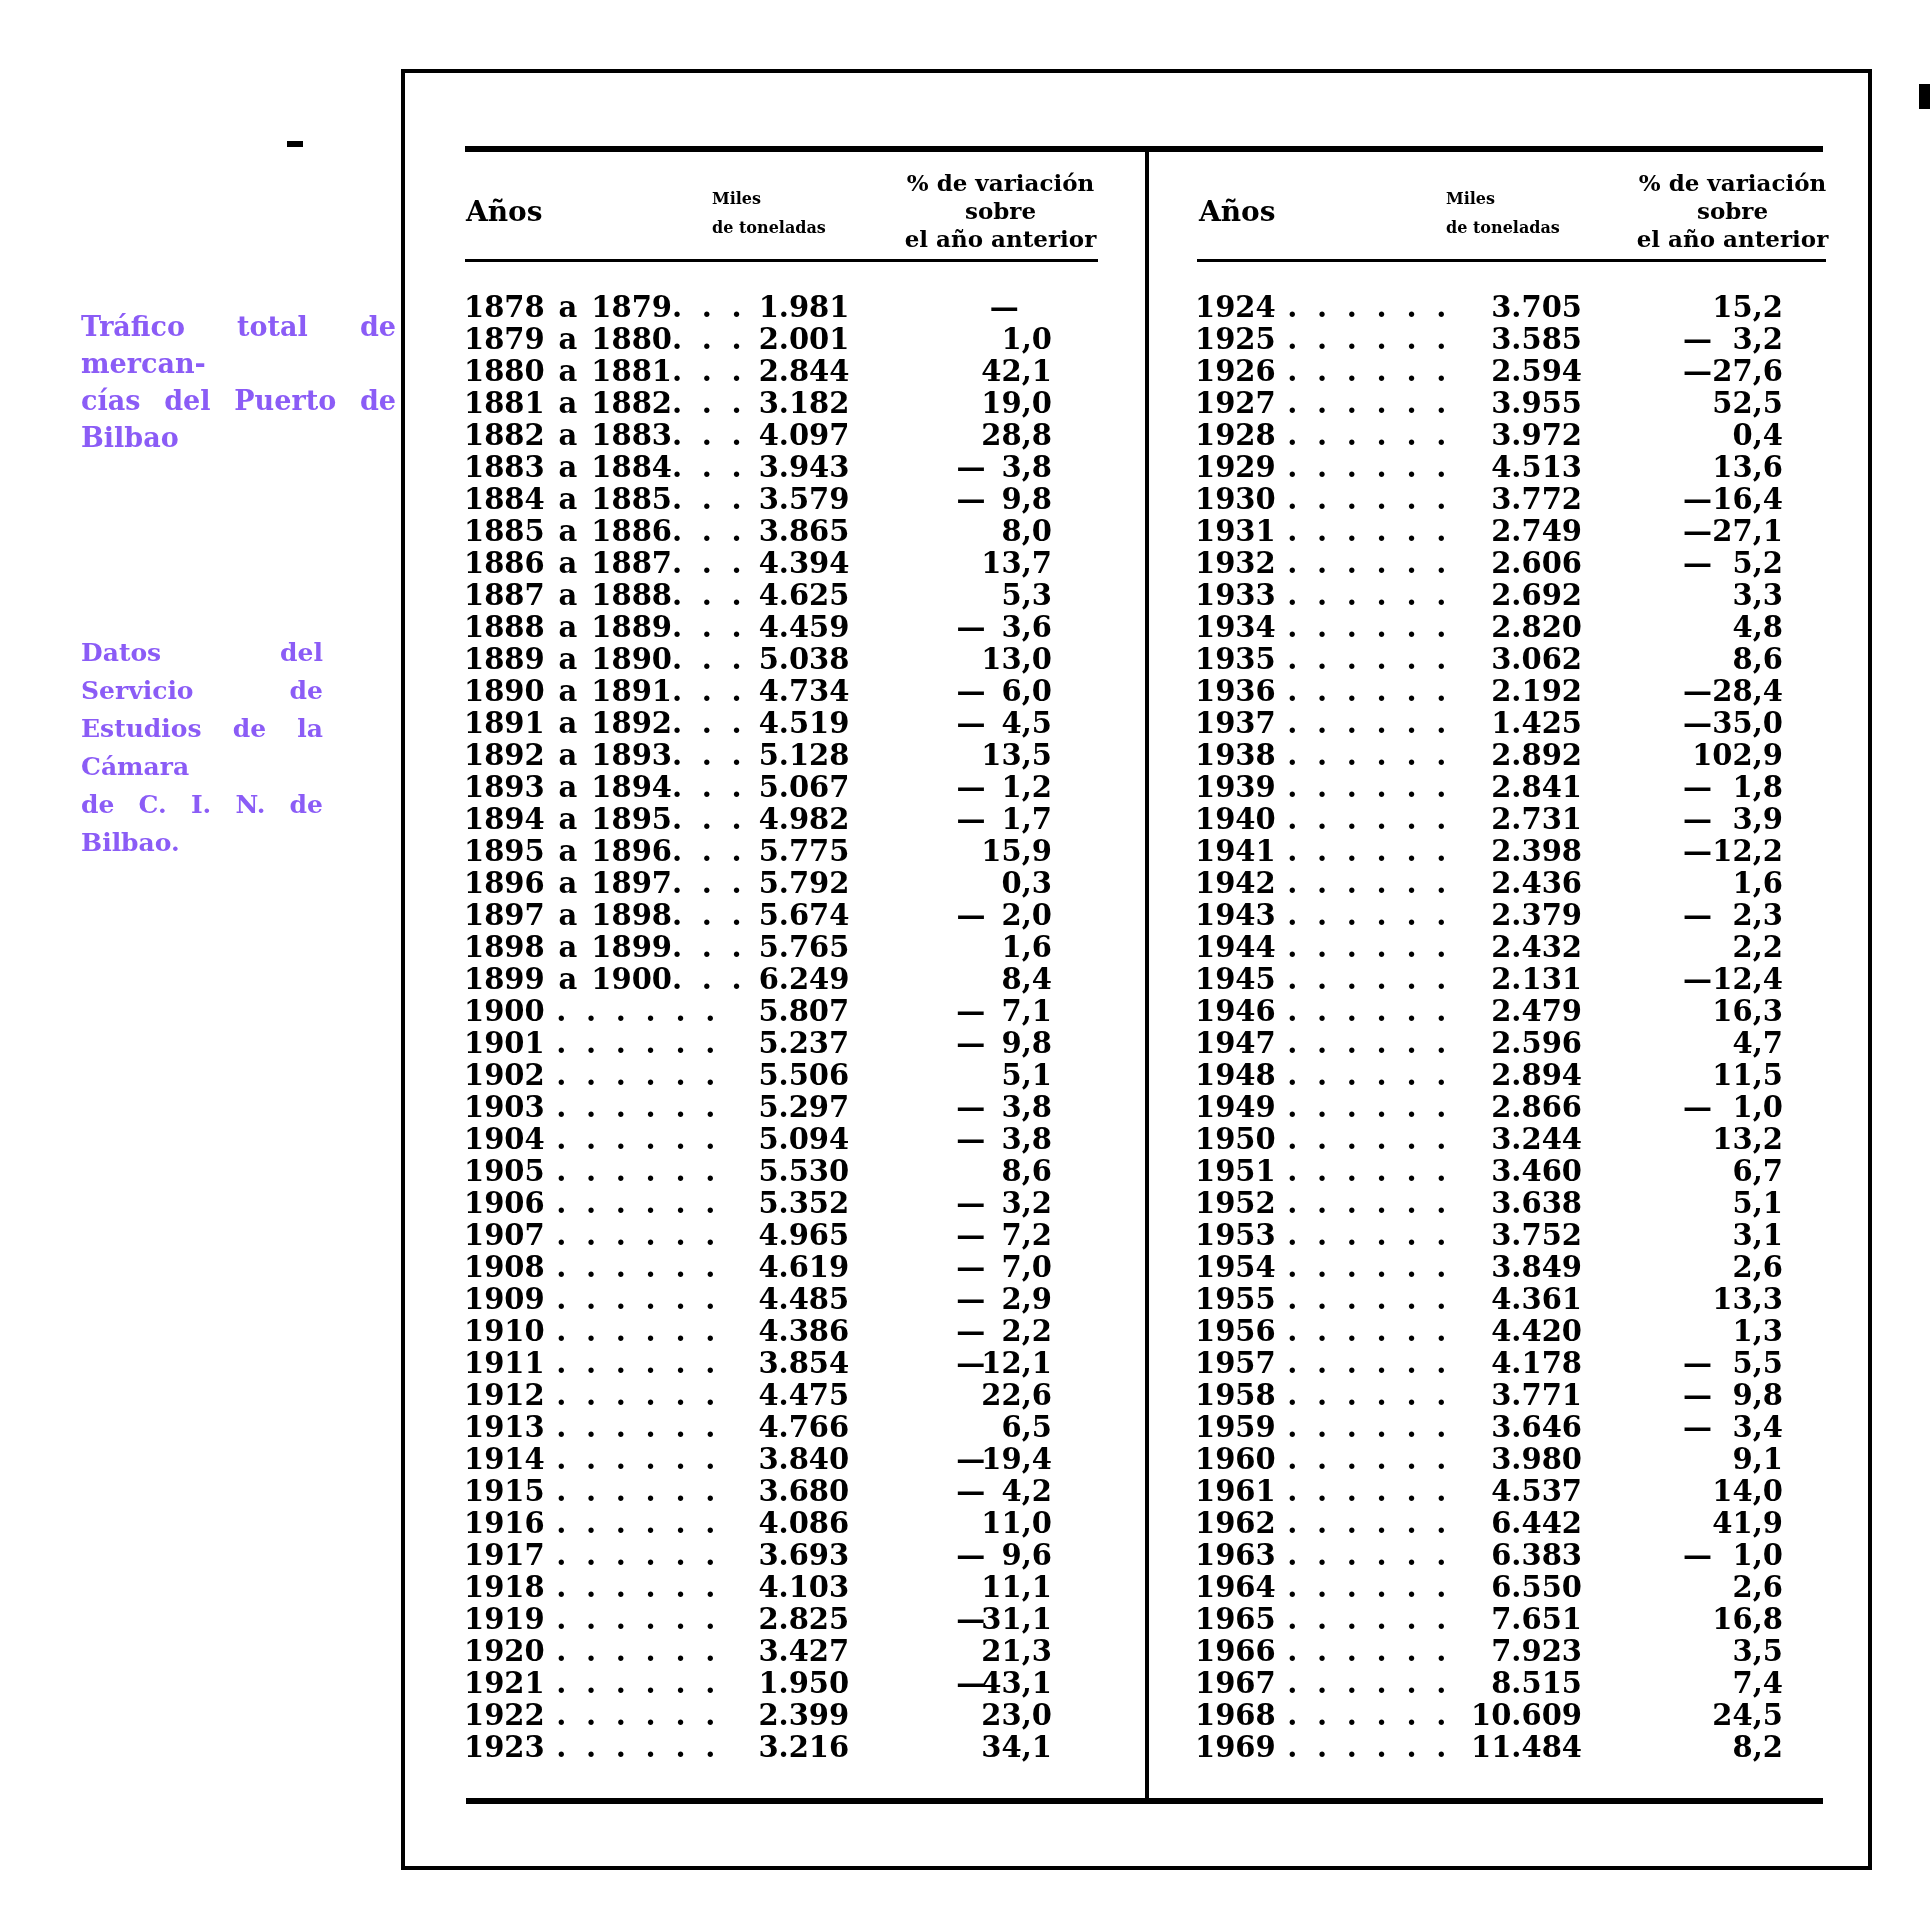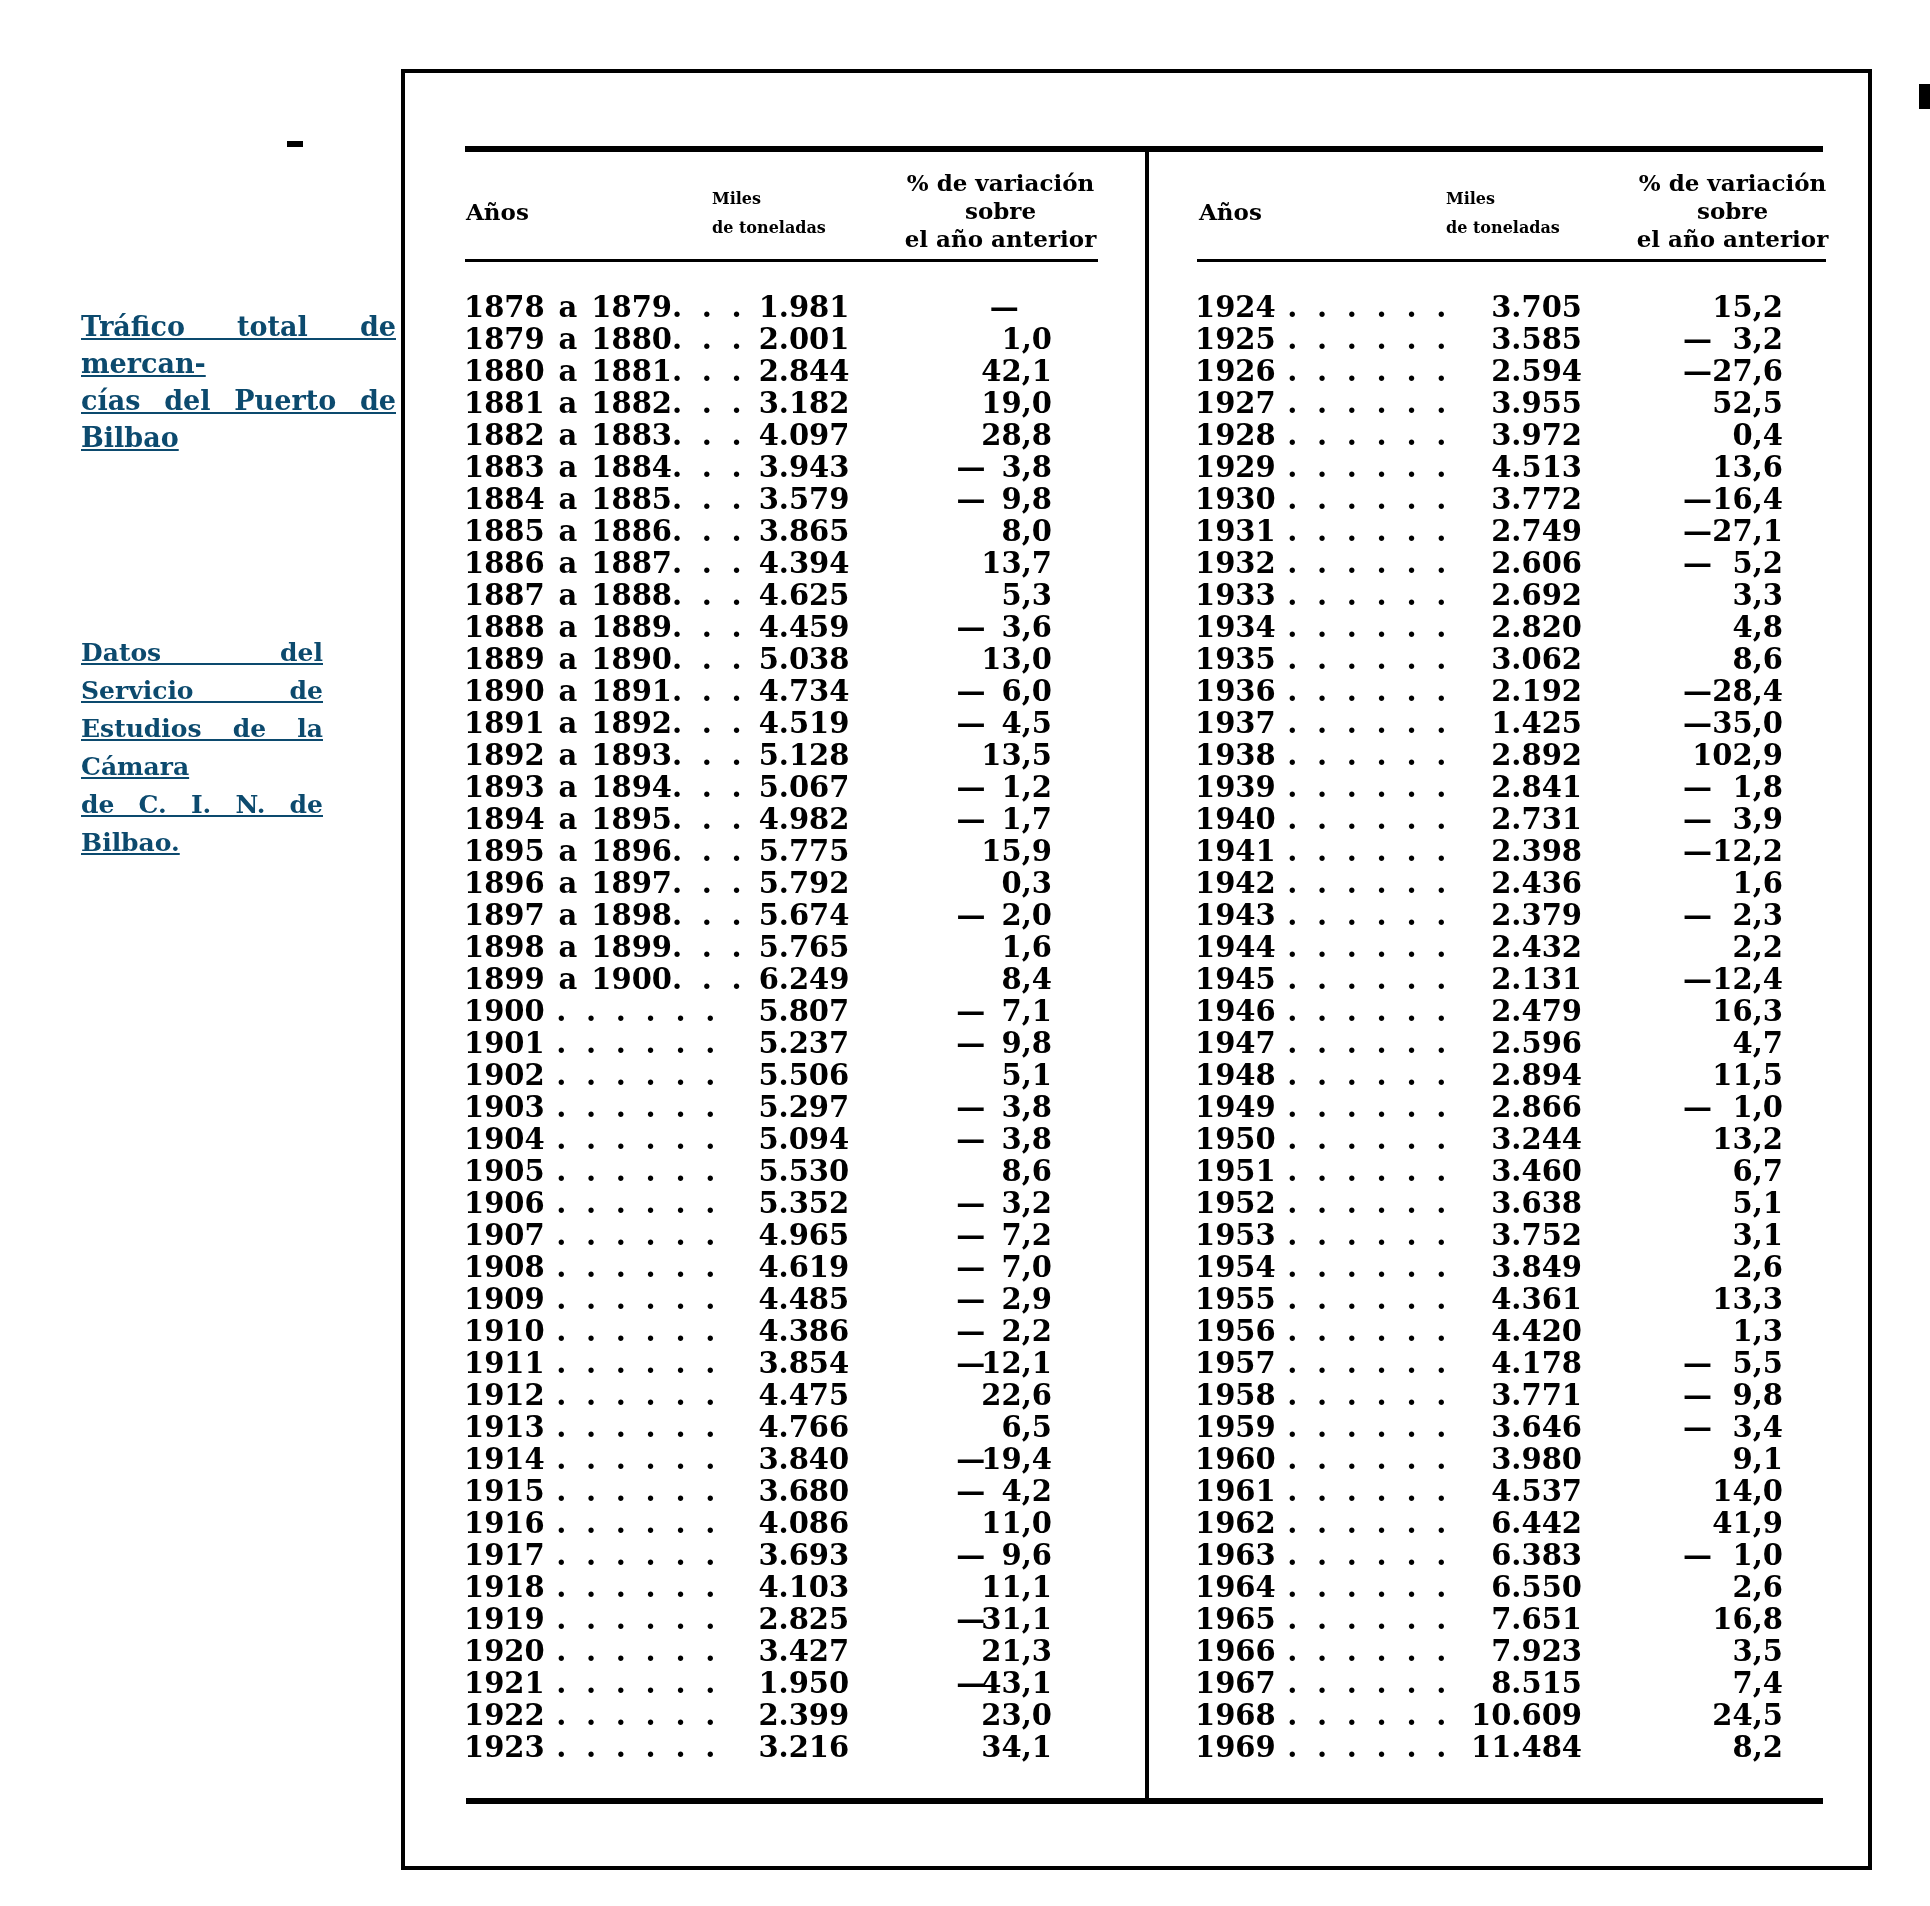--- a/index.html
+++ b/index.html
@@ -1,40 +1,40 @@
 <!DOCTYPE html>
 <html><head>
 <meta charset="utf-8">
 <style>
   html,body{margin:0;padding:0;background:#ffffff;}
   .page{position:relative;width:1931px;height:1907px;background:#ffffff;color:#000;
         font-family:"DejaVu Serif", serif;font-weight:bold;overflow:hidden;}
 
   
-  .note{position:absolute;color:#0c4a6e;text-decoration:underline;}
+  .note{position:absolute;color:#8b5cf6;}
   .note-title{left:81px;top:308px;width:315px;font-size:27px;line-height:37px;}
   .note-source{left:81px;top:634px;width:242px;font-size:25px;line-height:38px;}
   .note .jline{text-align:justify;text-align-last:justify;}
   .note .jline.last{text-align-last:justify;}
 
   
   .frame{position:absolute;left:401px;top:69px;width:1463px;height:1793px;
          border:4.8px solid #000;box-sizing:content-box;background:#fff;}
 
   
   .rule{position:absolute;background:#000;}
   .rule-top{left:465px;top:146px;width:1358px;height:5.7px;}
   .rule-thin-left{left:465px;top:259px;width:633px;height:2.9px;}
   .rule-thin-right{left:1197px;top:259px;width:629px;height:2.9px;}
   .rule-bottom{left:466px;top:1798px;width:1357px;height:5.7px;}
   .divider{left:1145px;top:152px;width:3.8px;height:1646px;}
 
   
   .hdr{position:absolute;color:#000;}
-  .hdr-anos{font-size:23px;line-height:29px;}
+  .hdr-anos{font-size:28px;line-height:29px;}
   .hdr-anos.left{left:466px;top:197px;}
   .hdr-anos.right{left:1199px;top:197px;}
   .hdr-tons{width:191px;font-size:16px;line-height:29px;}
   .hdr-tons.left{left:712px;top:184px;}
   .hdr-tons.right{left:1446px;top:184px;}
   .hdr-var{width:203px;text-align:center;font-size:23px;line-height:28px;}
   .hdr-var.left{left:899px;top:169px;}
   .hdr-var.right{left:1631px;top:169px;}
 
   

